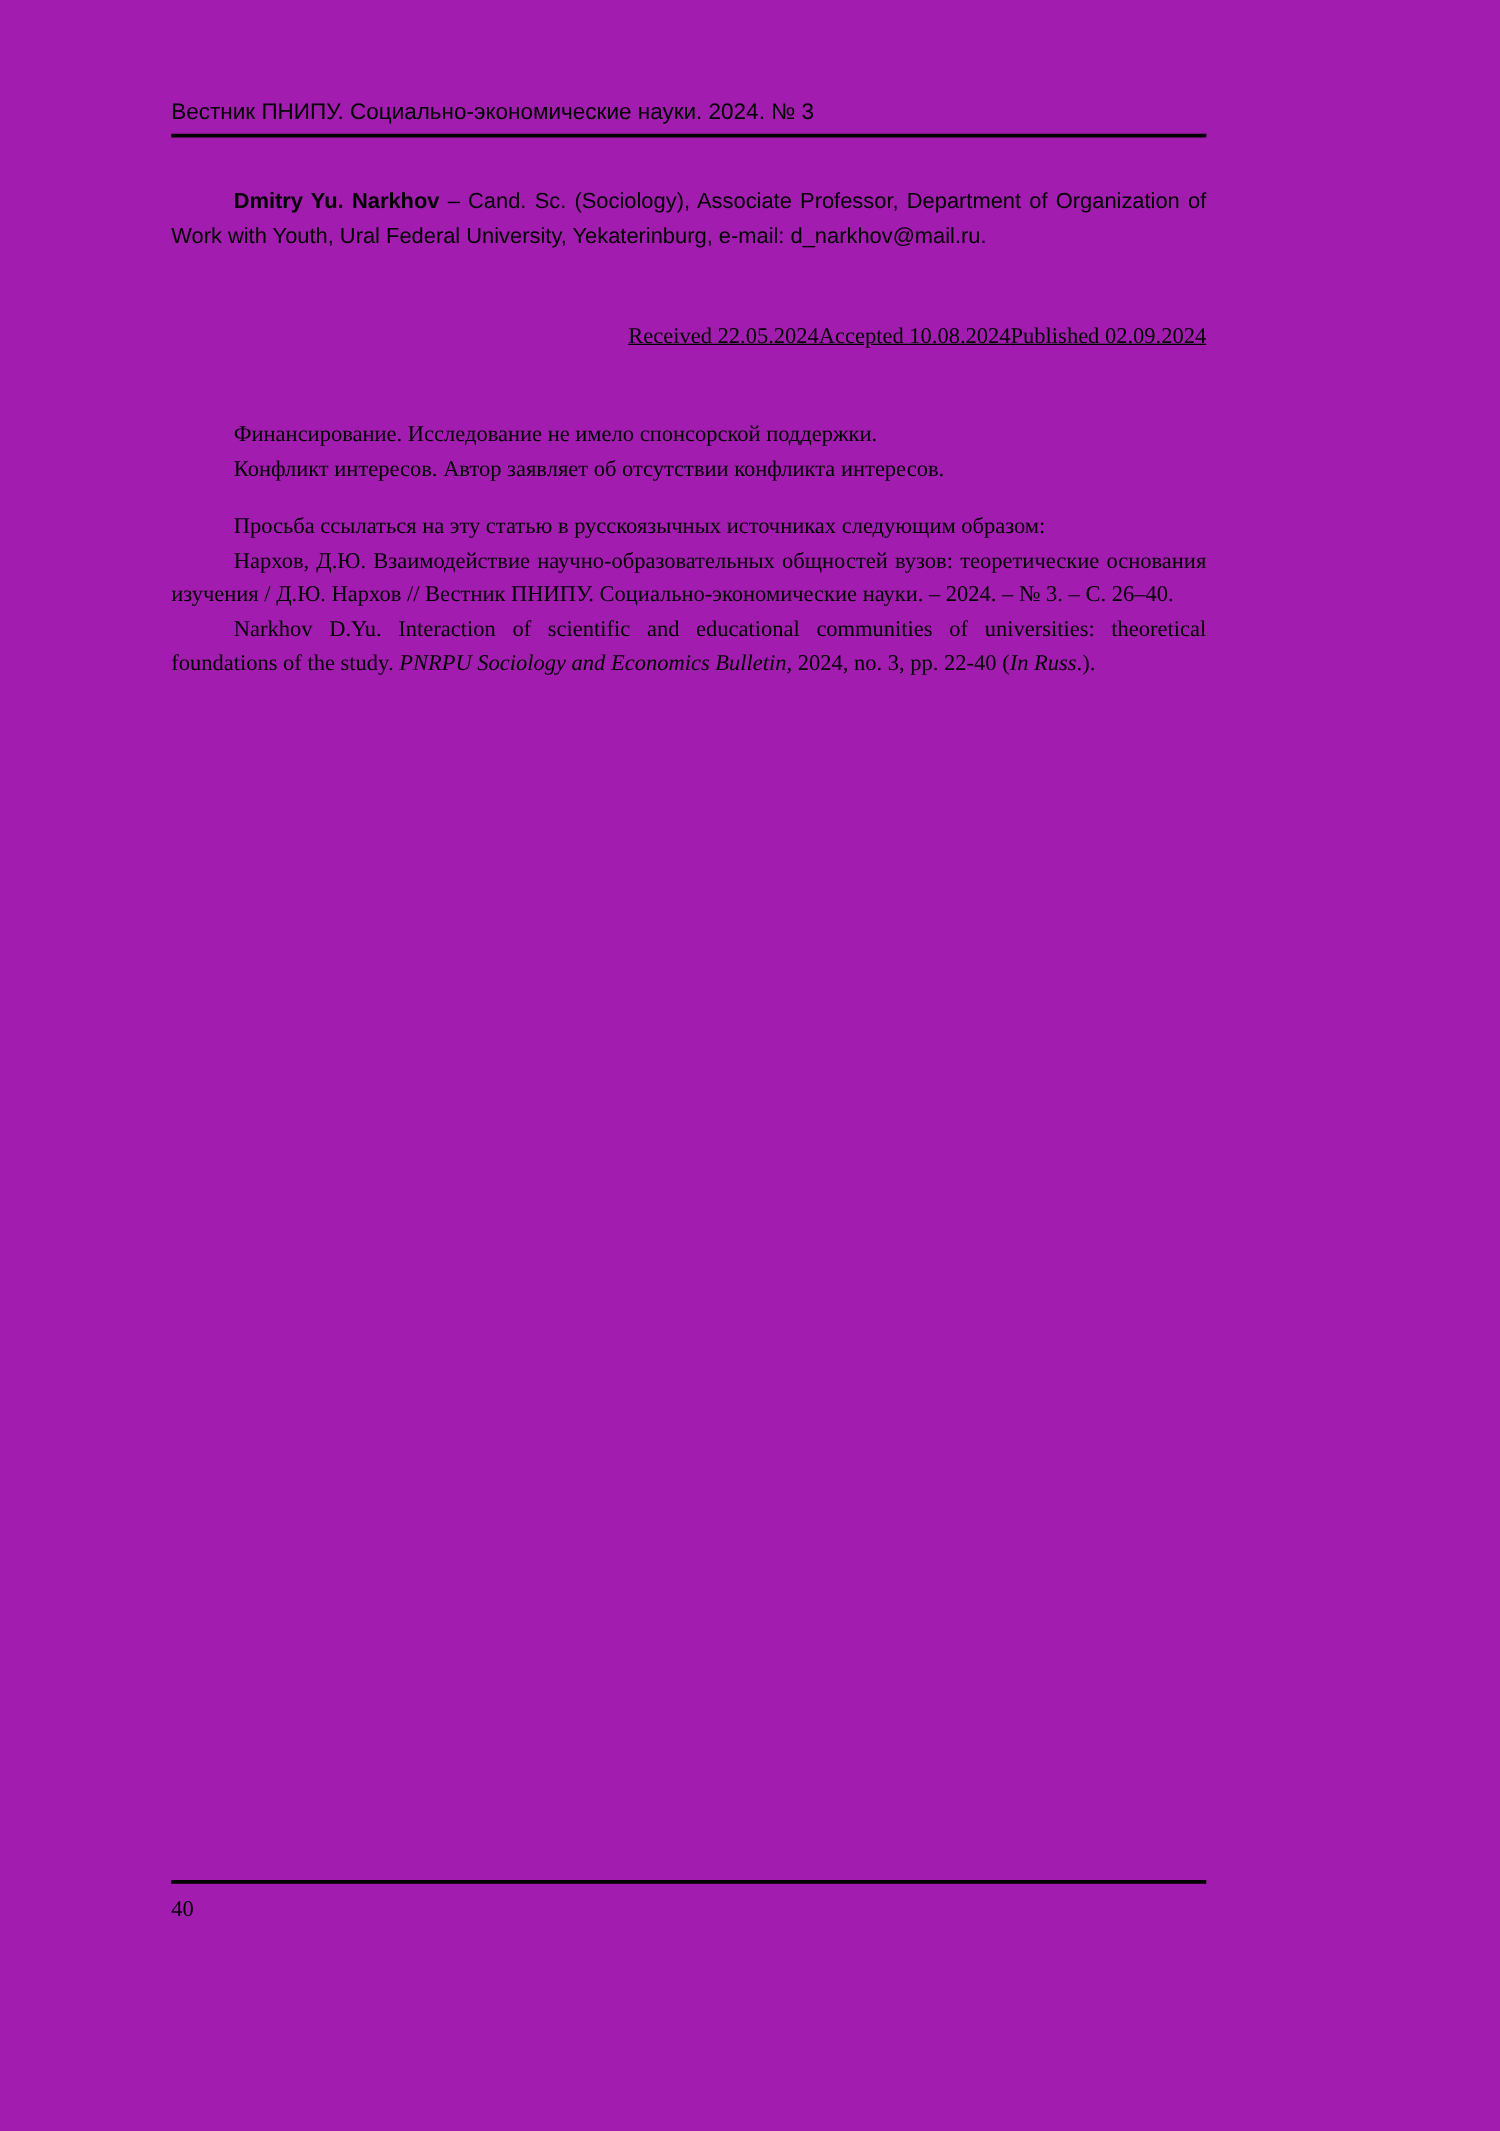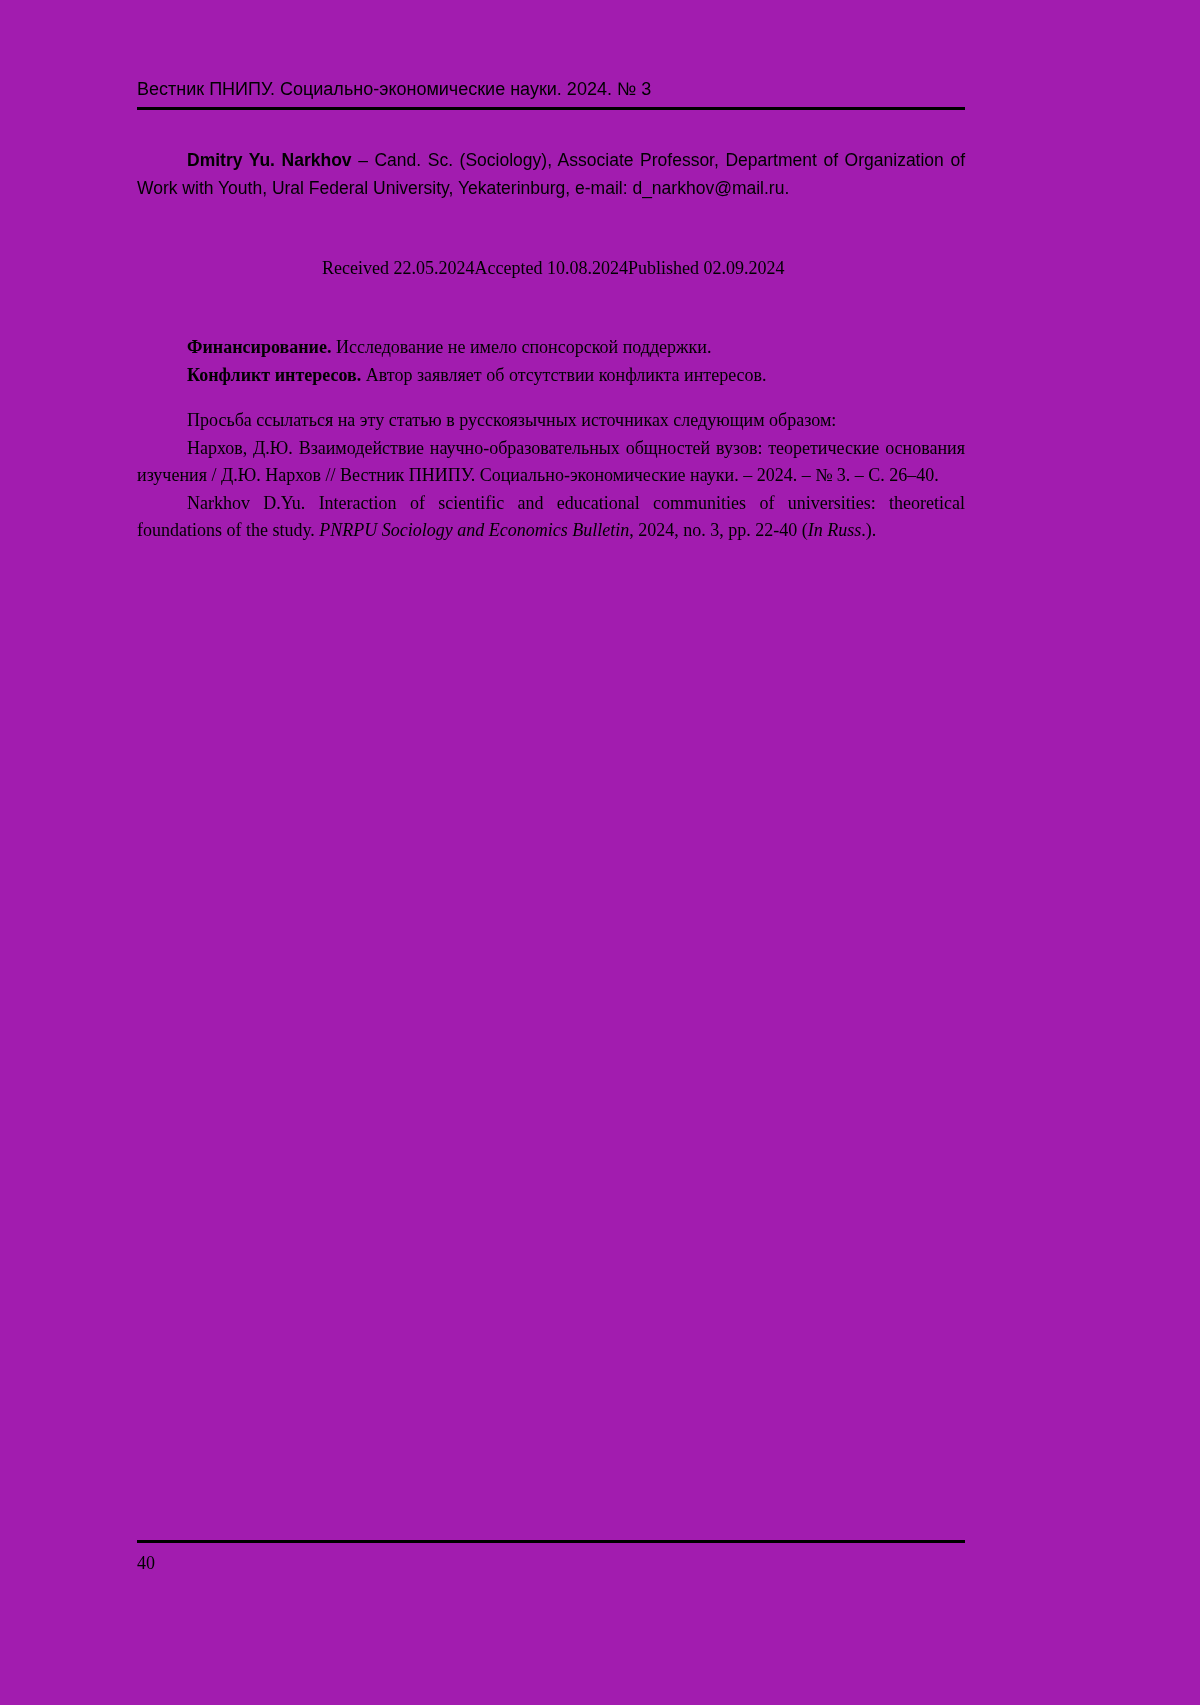--- a/index.html
+++ b/index.html
@@ -42,42 +42,43 @@
     line-height: 28px;
     text-align: justify;
     text-indent: 50px;
   }
   .author-block b { font-weight: bold; margin-top: 48px; }
   
   .dates-row {
     margin-top: 54px;
     padding-left: 185px;
     display: flex;
-    justify-content: flex-start;
+    justify-content: flex-end;
     font-family: "Liberation Serif", serif;
     font-size: 18px;
     line-height: 24px;
+    text-decoration: underline;
   }
   
   .serif-par {
     margin: 0;
     font-family: "Liberation Serif", serif;
     font-size: 18px;
     line-height: 27.5px;
     text-indent: 50px;
   }
   .statements { margin-top: 54px; }
   .justify { text-align: justify; }
   .mt-24 { margin-top: 18px; }
-  .serif-par b { font-weight: bold; }
+  .serif-par b { font-weight: normal; }
   .serif-par i { font-style: italic; }
   
   .footer {
     position: absolute;
-    top: 1540px;
+    top: 1504px;
     left: 137px;
     width: 828px;
   }
   .footer-rule {
     height: 0;
     border-bottom: 3px solid #000000;
   }
   .page-number {
     margin-top: 9px;
     font-family: "Liberation Serif", serif;

